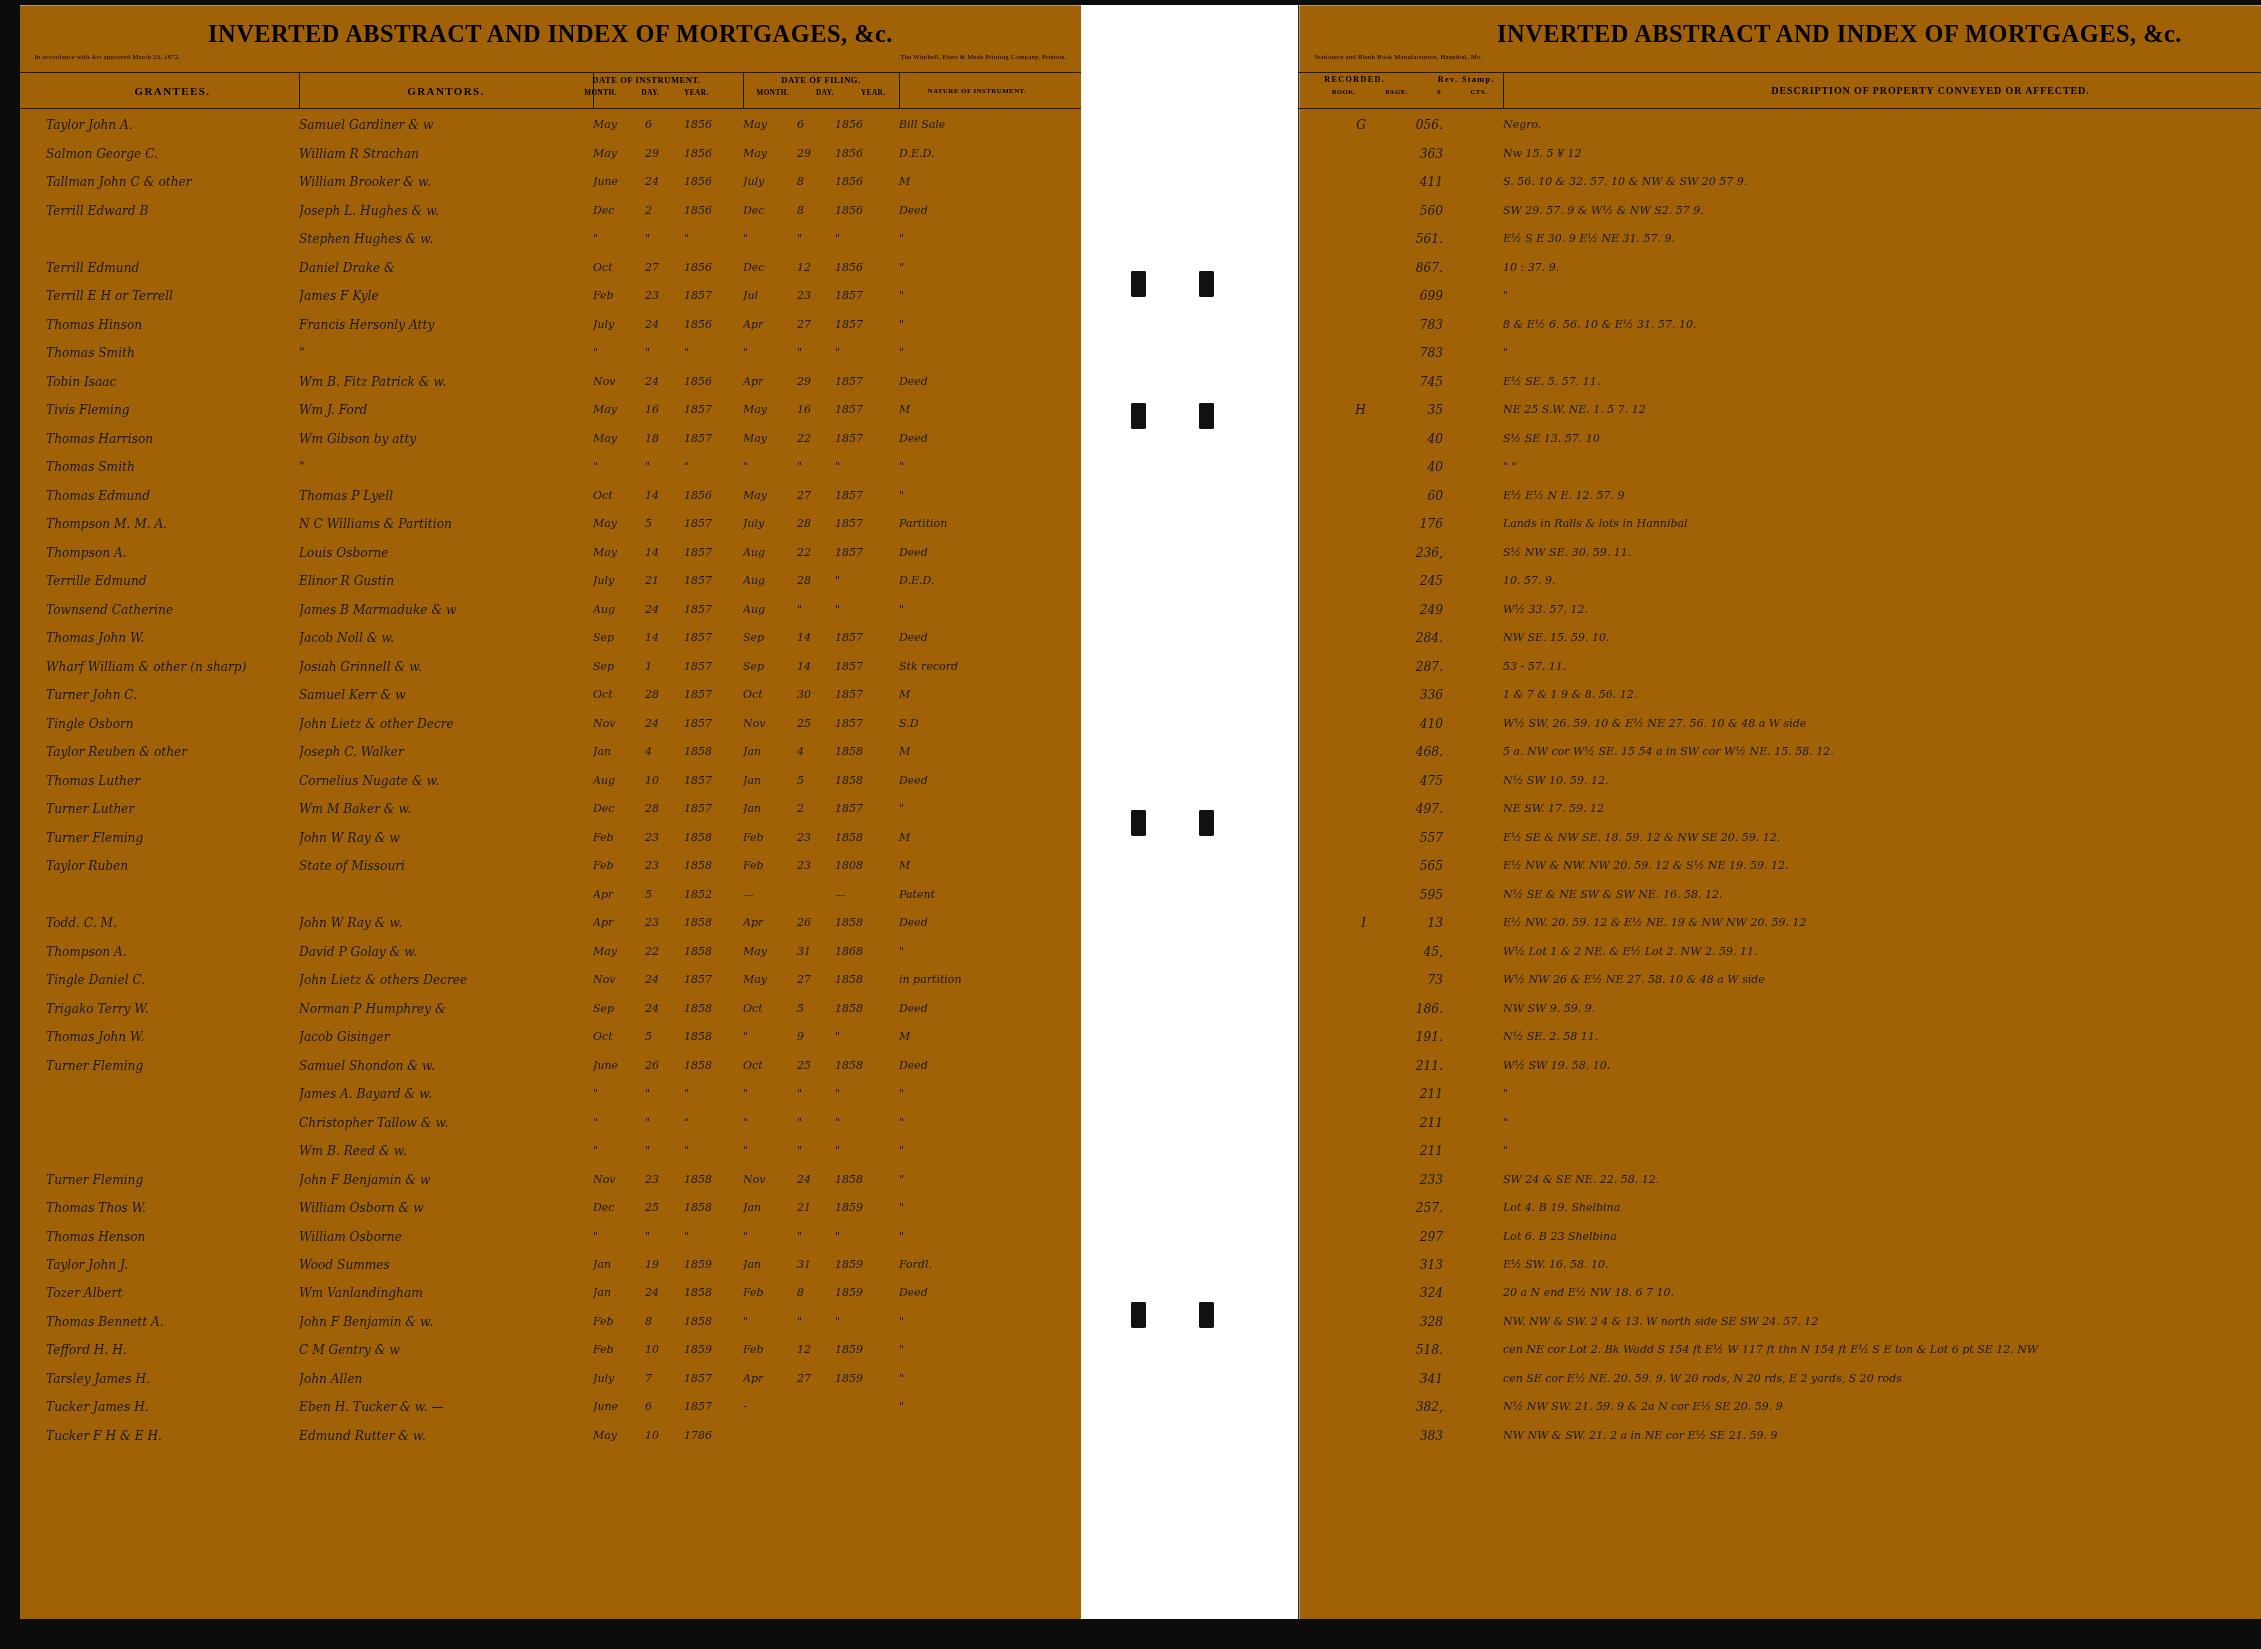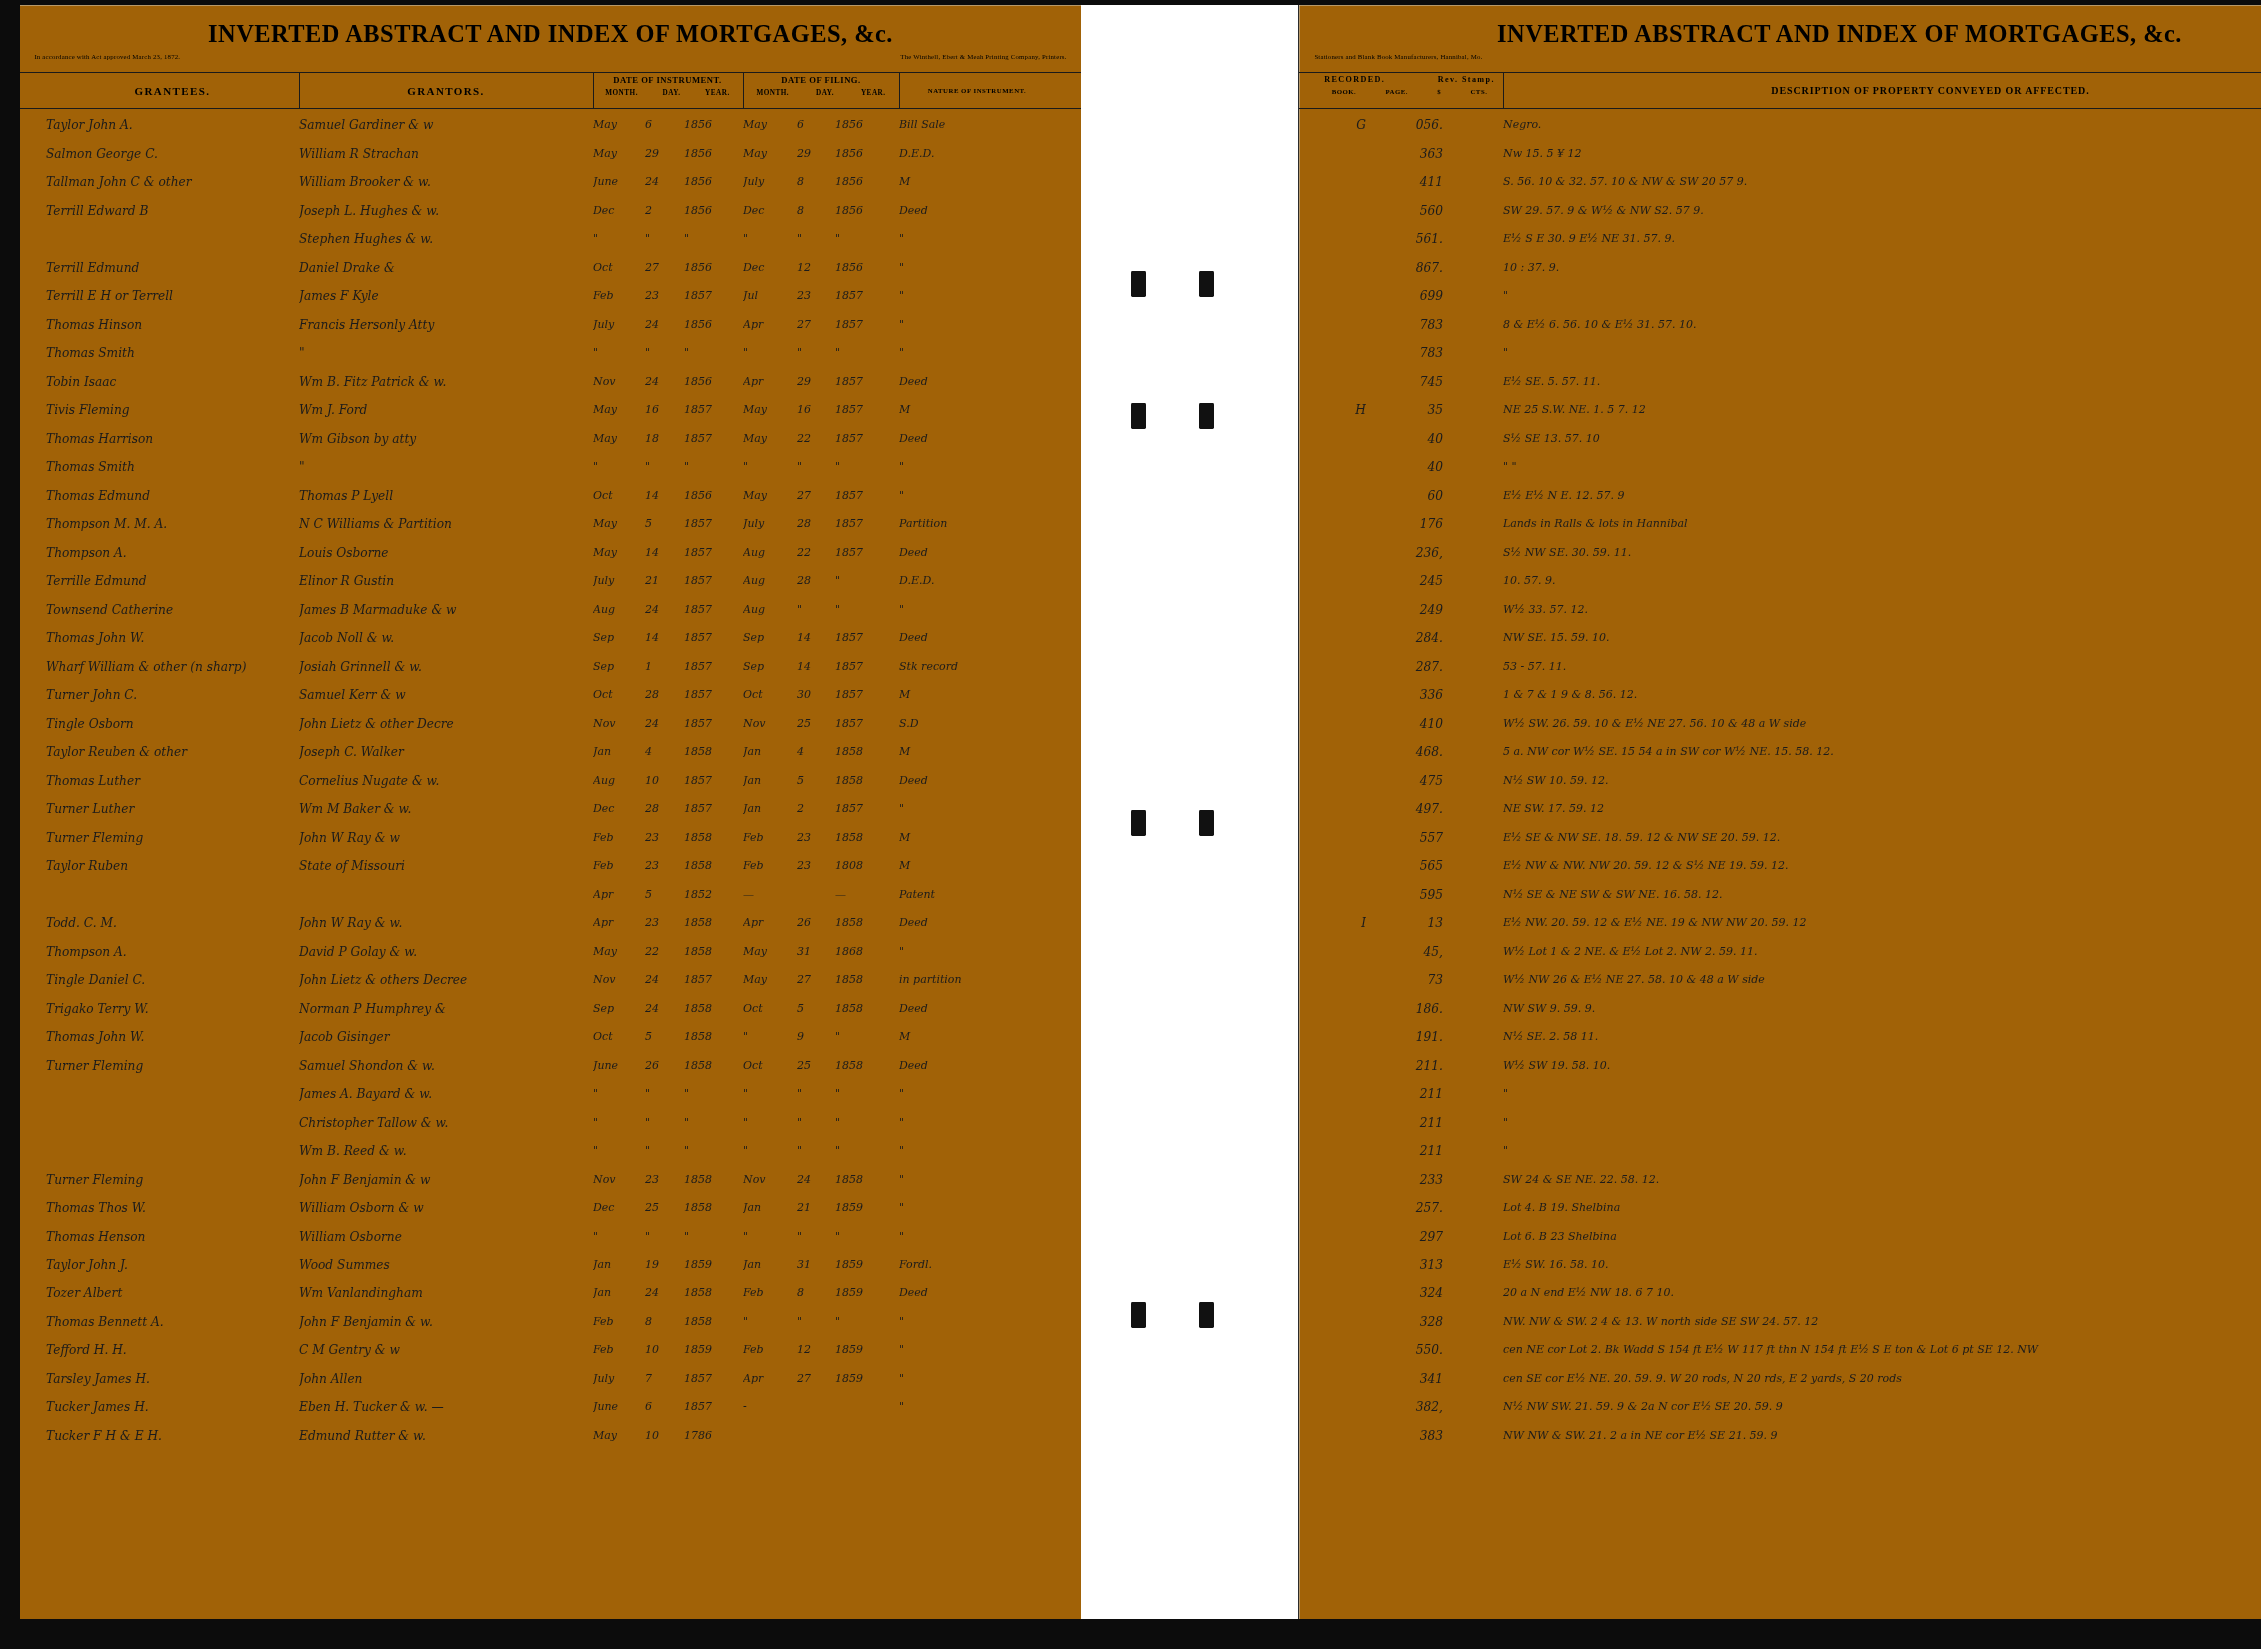--- a/index.html
+++ b/index.html
@@ -116,21 +116,21 @@
 
     <div class="colhead">
       <div class="vrule" style="left:280px"></div>
       <div class="vrule" style="left:574px"></div>
       <div class="vrule" style="left:724px"></div>
       <div class="vrule" style="left:880px"></div>
 
       <div class="ch" style="left:27px;width:253px">GRANTEES.</div>
       <div class="ch" style="left:280px;width:294px">GRANTORS.</div>
 
-      <div class="ch two" style="left:574px;width:149px">
+      <div class="ch two" style="left:553px;width:149px">
         <div style="font-size:8.6px;letter-spacing:0.5px;">DATE OF INSTRUMENT.</div>
         <div class="sub">
           <span>MONTH.</span>
           <span>DAY.</span>
           <span>YEAR.</span>
         </div>
       </div>
 
       <div class="ch two" style="left:724px;width:156px">
         <div style="font-size:8.6px;letter-spacing:0.5px;">DATE OF FILING.</div>
@@ -955,21 +955,21 @@
           <span class="cell r-desc small">20 a N end E½ NW 18. 6 7 10.</span>
         </div>
         <div class="row" style="top: 1203px;">
           <span class="cell r-book"></span>
           <span class="cell r-page">328</span>
           <span class="cell r-stamp"></span>
           <span class="cell r-desc small">NW. NW &amp; SW. 2 4 &amp; 13. W north side SE SW 24. 57. 12</span>
         </div>
         <div class="row" style="top: 1231px;">
           <span class="cell r-book"></span>
-          <span class="cell r-page">550.</span>
+          <span class="cell r-page">518.</span>
           <span class="cell r-stamp"></span>
           <span class="cell r-desc small">cen NE cor Lot 2. Bk Wadd S 154 ft E½ W 117 ft thn N 154 ft E½ S E ton &amp; Lot 6 pt SE 12. NW</span>
         </div>
         <div class="row" style="top: 1260px;">
           <span class="cell r-book"></span>
           <span class="cell r-page">341</span>
           <span class="cell r-stamp"></span>
           <span class="cell r-desc small">cen SE cor E½ NE. 20. 59. 9. W 20 rods, N 20 rds, E 2 yards, S 20 rods</span>
         </div>
         <div class="row" style="top: 1288px;">

